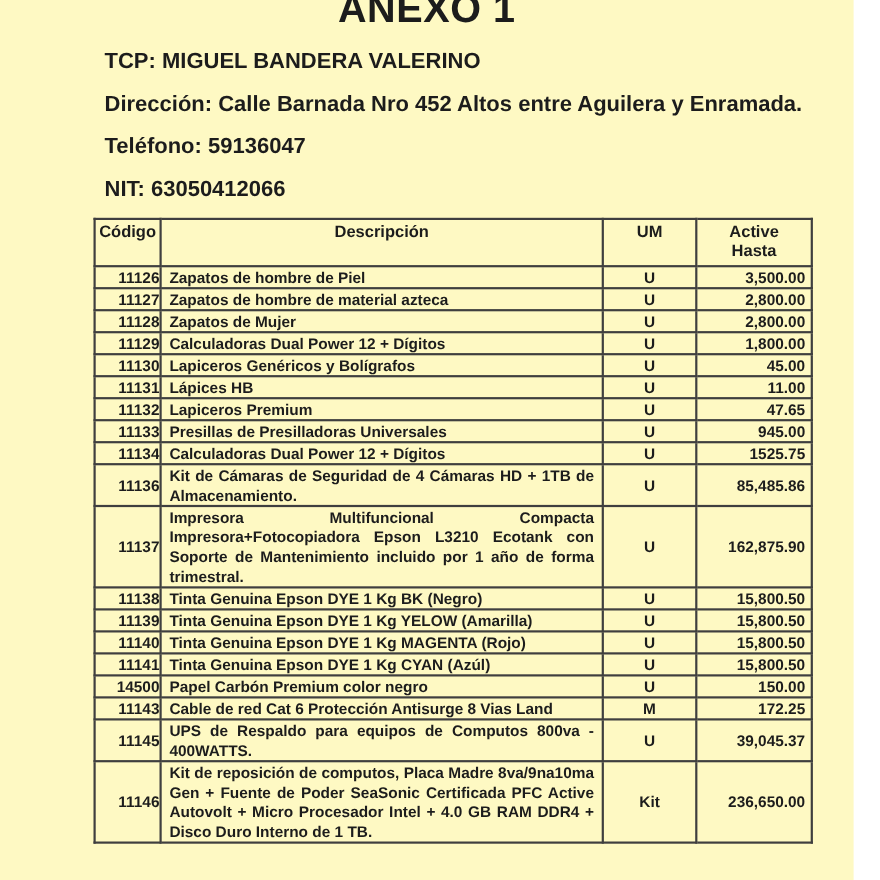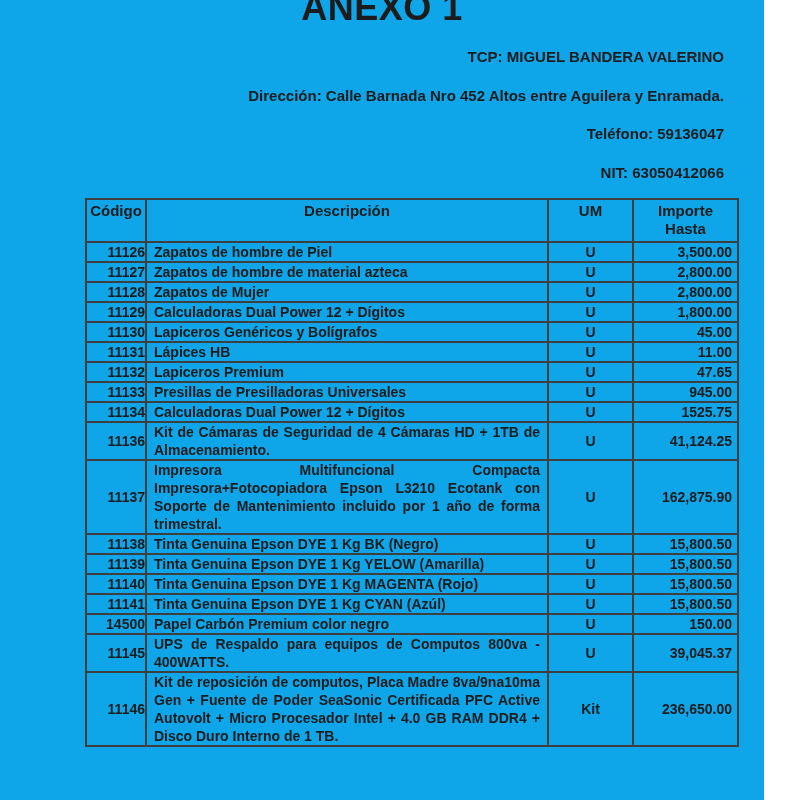--- a/index.html
+++ b/index.html
@@ -1,38 +1,38 @@
 <!DOCTYPE html>
 <html><head>
 <meta charset="utf-8">
 <style>
   html,body { margin:0; padding:0; background:#ffffff; }
   .page {
     position:relative;
     width:764px; height:800px;
     overflow:hidden;
-    background:#0ea5e9;
+    background:#fef9c3;
     color:#1c1c1c;
     font-family:"Liberation Sans", sans-serif;
     font-weight:bold;
+    padding-left:12px;
   }
   .doc-title {
     position:absolute;
     top:-10px; left:0; width:100%;
     text-align:center;
     font-size:36px;
     line-height:36px;
     letter-spacing:0.5px;
     white-space:nowrap;
   }
   .info {
     position:absolute;
     top:49px; left:95px; right:40px;
-    font-size:15px;
-    text-align:right;
+    font-size:20px;
   }
   .info p {
     margin:0 0 23.5px 0;
     line-height:15px;
     white-space:nowrap;
   }
   table.items {
     position:absolute;
     top:198px; left:85px;
     width:652px;
@@ -80,21 +80,21 @@
       <col style="width:402px">
       <col style="width:85px">
       <col style="width:105px">
     </colgroup>
     <thead>
       <tr>
         <th>Código</th>
         <th>Descripción</th>
         <th>UM</th>
         <th>
-          <div>Importe</div>
+          <div>Active</div>
           <div>Hasta</div>
         </th>
       </tr>
     </thead>
     <tbody id="table-body">
         <tr>
           <td class="col-codigo">11126</td>
           <td class="col-descripcion">Zapatos de hombre de Piel</td>
           <td class="col-um">U</td>
           <td class="col-importe">3,500.00</td>
@@ -144,21 +144,21 @@
         <tr>
           <td class="col-codigo">11134</td>
           <td class="col-descripcion">Calculadoras Dual Power 12 + Dígitos</td>
           <td class="col-um">U</td>
           <td class="col-importe">1525.75</td>
         </tr>
         <tr>
           <td class="col-codigo">11136</td>
           <td class="col-descripcion">Kit de Cámaras de Seguridad de 4 Cámaras HD + 1TB de Almacenamiento.</td>
           <td class="col-um">U</td>
-          <td class="col-importe">41,124.25</td>
+          <td class="col-importe">85,485.86</td>
         </tr>
         <tr>
           <td class="col-codigo">11137</td>
           <td class="col-descripcion">Impresora Multifuncional Compacta Impresora+Fotocopiadora Epson L3210 Ecotank con Soporte de Mantenimiento incluido por 1 año de forma trimestral.</td>
           <td class="col-um">U</td>
           <td class="col-importe">162,875.90</td>
         </tr>
         <tr>
           <td class="col-codigo">11138</td>
           <td class="col-descripcion">Tinta Genuina Epson DYE 1 Kg BK (Negro)</td>
@@ -181,20 +181,26 @@
           <td class="col-codigo">11141</td>
           <td class="col-descripcion">Tinta Genuina Epson DYE 1 Kg CYAN (Azúl)</td>
           <td class="col-um">U</td>
           <td class="col-importe">15,800.50</td>
         </tr>
         <tr>
           <td class="col-codigo">14500</td>
           <td class="col-descripcion">Papel Carbón Premium color negro</td>
           <td class="col-um">U</td>
           <td class="col-importe">150.00</td>
+        </tr>
+        <tr>
+          <td class="col-codigo">11143</td>
+          <td class="col-descripcion">Cable de red Cat 6 Protección Antisurge 8 Vias Land</td>
+          <td class="col-um">M</td>
+          <td class="col-importe">172.25</td>
         </tr>
         <tr>
           <td class="col-codigo">11145</td>
           <td class="col-descripcion">UPS de Respaldo para equipos de Computos 800va - 400WATTS.</td>
           <td class="col-um">U</td>
           <td class="col-importe">39,045.37</td>
         </tr>
         <tr>
           <td class="col-codigo">11146</td>
           <td class="col-descripcion">Kit de reposición de computos, Placa Madre 8va/9na10ma Gen + Fuente de Poder SeaSonic Certificada PFC Active Autovolt + Micro Procesador Intel + 4.0 GB RAM DDR4 + Disco Duro Interno de 1 TB.</td>

